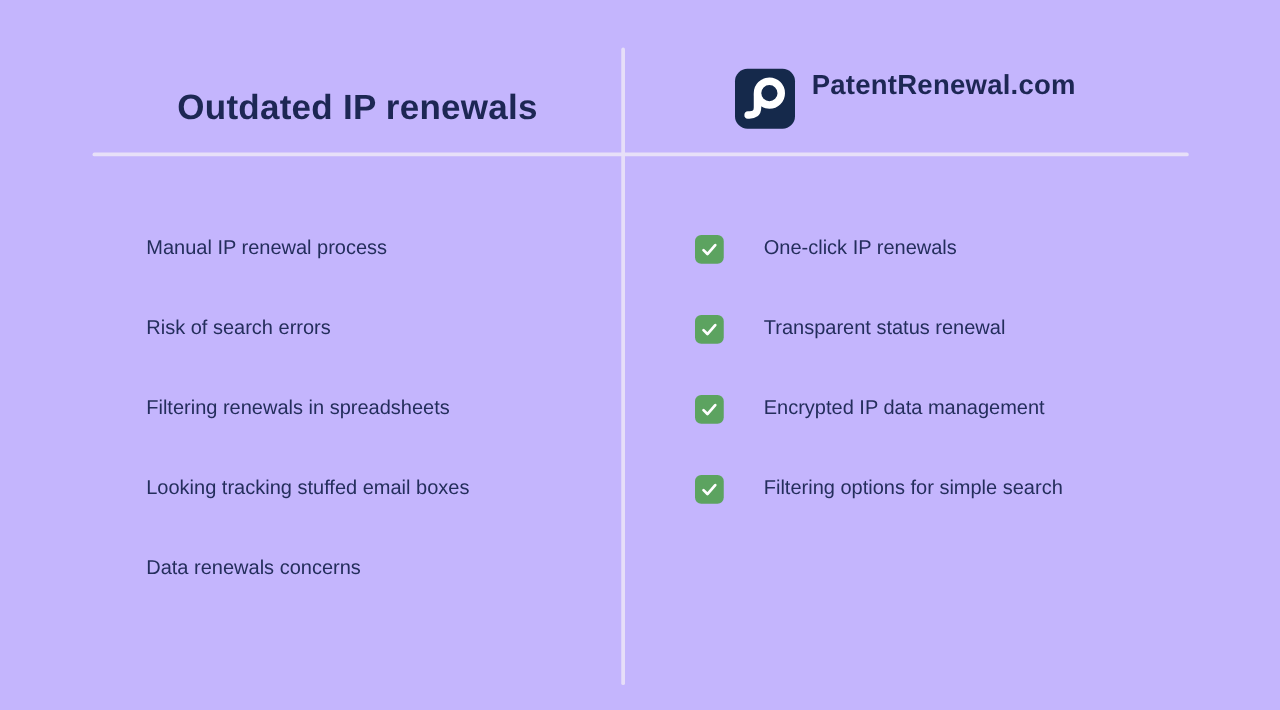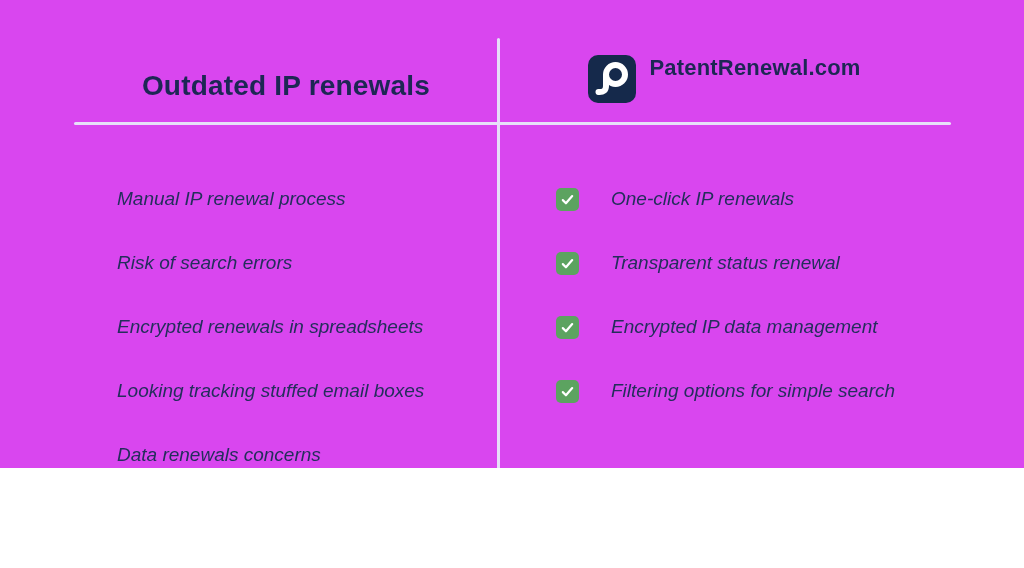--- a/index.html
+++ b/index.html
@@ -4,22 +4,22 @@
 <style>
   * { margin: 0; padding: 0; box-sizing: border-box; }
   html, body { background: #ffffff; }
   body {
     font-family: "Liberation Sans", "DejaVu Sans", sans-serif;
     color: #1e2a57;
   }
   .canvas {
     position: relative;
     width: 1024px;
-    height: 468px;
-    background: #d946ef;
+    height: 568px;
+    background: #c4b5fd;
     overflow: hidden;
   }
   
   .divider-v {
     position: absolute;
     left: 497px; top: 38px;
     width: 3px; height: 510px;
     background: #e6def8;
     border-radius: 2px;
   }
@@ -65,25 +65,24 @@
     top: 167px;
   }
   .list-left { left: 117px; width: 375px; }
   .list-right { left: 556px; width: 410px; text-align: center; }
   .row {
     height: 64px;
     display: flex;
     align-items: center;
   }
   .row-label {
-    font-size: 19px;
+    font-size: 16px;
     font-weight: 400;
     color: #242e5c;
     white-space: nowrap;
-    font-style: italic;
   }
   .check-box {
     width: 23px; height: 23px;
     background: #5ca360;
     border-radius: 5px;
     display: flex; align-items: center; justify-content: center;
     margin-right: 32px;
     flex: 0 0 auto;
   }
   .check-box svg { display: block; }
@@ -109,21 +108,21 @@
   </div>
 
   <div class="list list-left">
     <div class="row">
       <span class="row-label">Manual IP renewal process</span>
     </div>
     <div class="row">
       <span class="row-label">Risk of search errors</span>
     </div>
     <div class="row">
-      <span class="row-label">Encrypted renewals in spreadsheets</span>
+      <span class="row-label">Filtering renewals in spreadsheets</span>
     </div>
     <div class="row">
       <span class="row-label">Looking tracking stuffed email boxes</span>
     </div>
     <div class="row">
       <span class="row-label">Data renewals concerns</span>
     </div>
   </div>
 
   <div class="list list-right">

